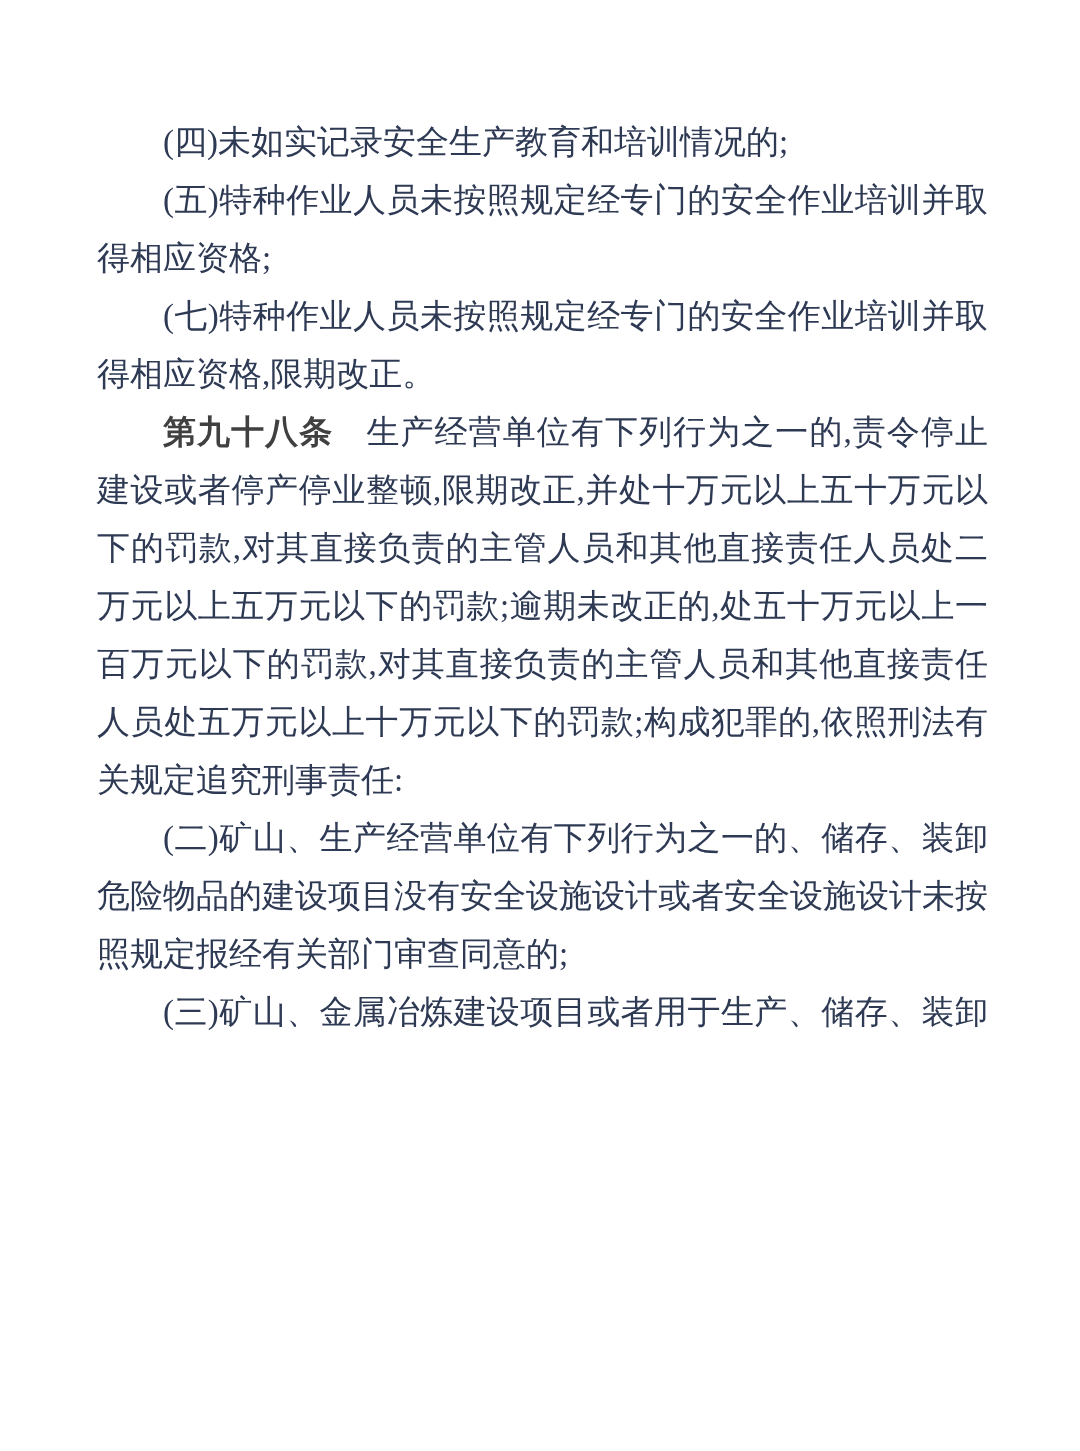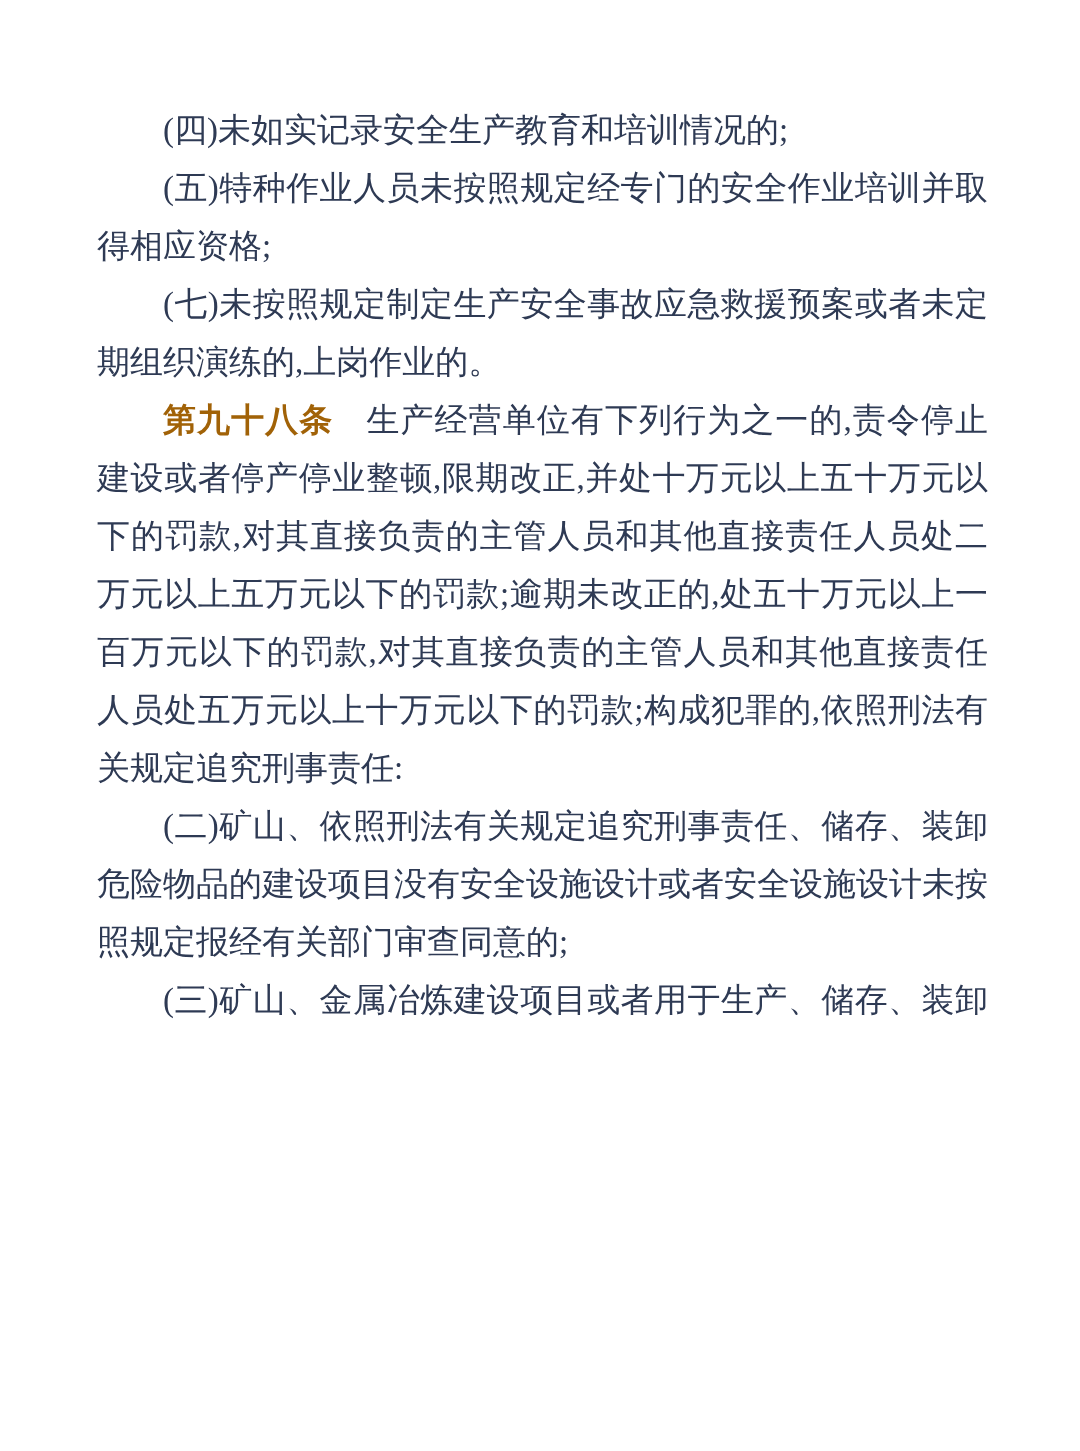--- a/index.html
+++ b/index.html
@@ -8,55 +8,56 @@
     background: #ffffff;
   }
   .page {
     position: relative;
     width: 1080px;
     height: 1020px;
     background: #ffffff;
     box-sizing: border-box;
     padding: 101px 0 0 97px;
     overflow: hidden;
+    margin-top: 12px;
   }
   .text-block {
     width: 891px; 
   }
   .para {
     margin: 0;
     font-family: "Liberation Serif", "DejaVu Serif", serif;
     font-size: 33px;
     line-height: 58px;
     color: #2e3a54;
     text-align: justify;
     text-indent: 2em;
     word-break: break-all;
   }
   .article-num {
     font-family: "Liberation Sans", "DejaVu Sans", sans-serif;
     font-weight: 700;
-    color: #a16207;
+    color: #404040;
     margin-right: 1em;
   }
 </style>
 </head>
 <body>
 
 <div class="page">
   <div class="text-block">
 
     <p class="para">(四)未如实记录安全生产教育和培训情况的;</p>
 
     <p class="para">(五)特种作业人员未按照规定经专门的安全作业培训并取得相应资格;</p>
 
 
-    <p class="para">(七)未按照规定制定生产安全事故应急救援预案或者未定期组织演练的,上岗作业的。</p>
+    <p class="para">(七)特种作业人员未按照规定经专门的安全作业培训并取得相应资格,限期改正。</p>
 
     <p class="para"><span class="article-num">第九十八条</span><span>生产经营单位有下列行为之一的,责令停止建设或者停产停业整顿,限期改正,并处十万元以上五十万元以下的罚款,对其直接负责的主管人员和其他直接责任人员处二万元以上五万元以下的罚款;逾期未改正的,处五十万元以上一百万元以下的罚款,对其直接负责的主管人员和其他直接责任人员处五万元以上十万元以下的罚款;构成犯罪的,依照刑法有关规定追究刑事责任:</span></p>
 
 
-    <p class="para">(二)矿山、依照刑法有关规定追究刑事责任、储存、装卸危险物品的建设项目没有安全设施设计或者安全设施设计未按照规定报经有关部门审查同意的;</p>
+    <p class="para">(二)矿山、生产经营单位有下列行为之一的、储存、装卸危险物品的建设项目没有安全设施设计或者安全设施设计未按照规定报经有关部门审查同意的;</p>
 
     <p class="para">(三)矿山、金属冶炼建设项目或者用于生产、储存、装卸危险物品的建设项目的施工单位未按照批准的安全设施设计施工的;</p>
 
   </div>
 </div>
 
 </body></html>

